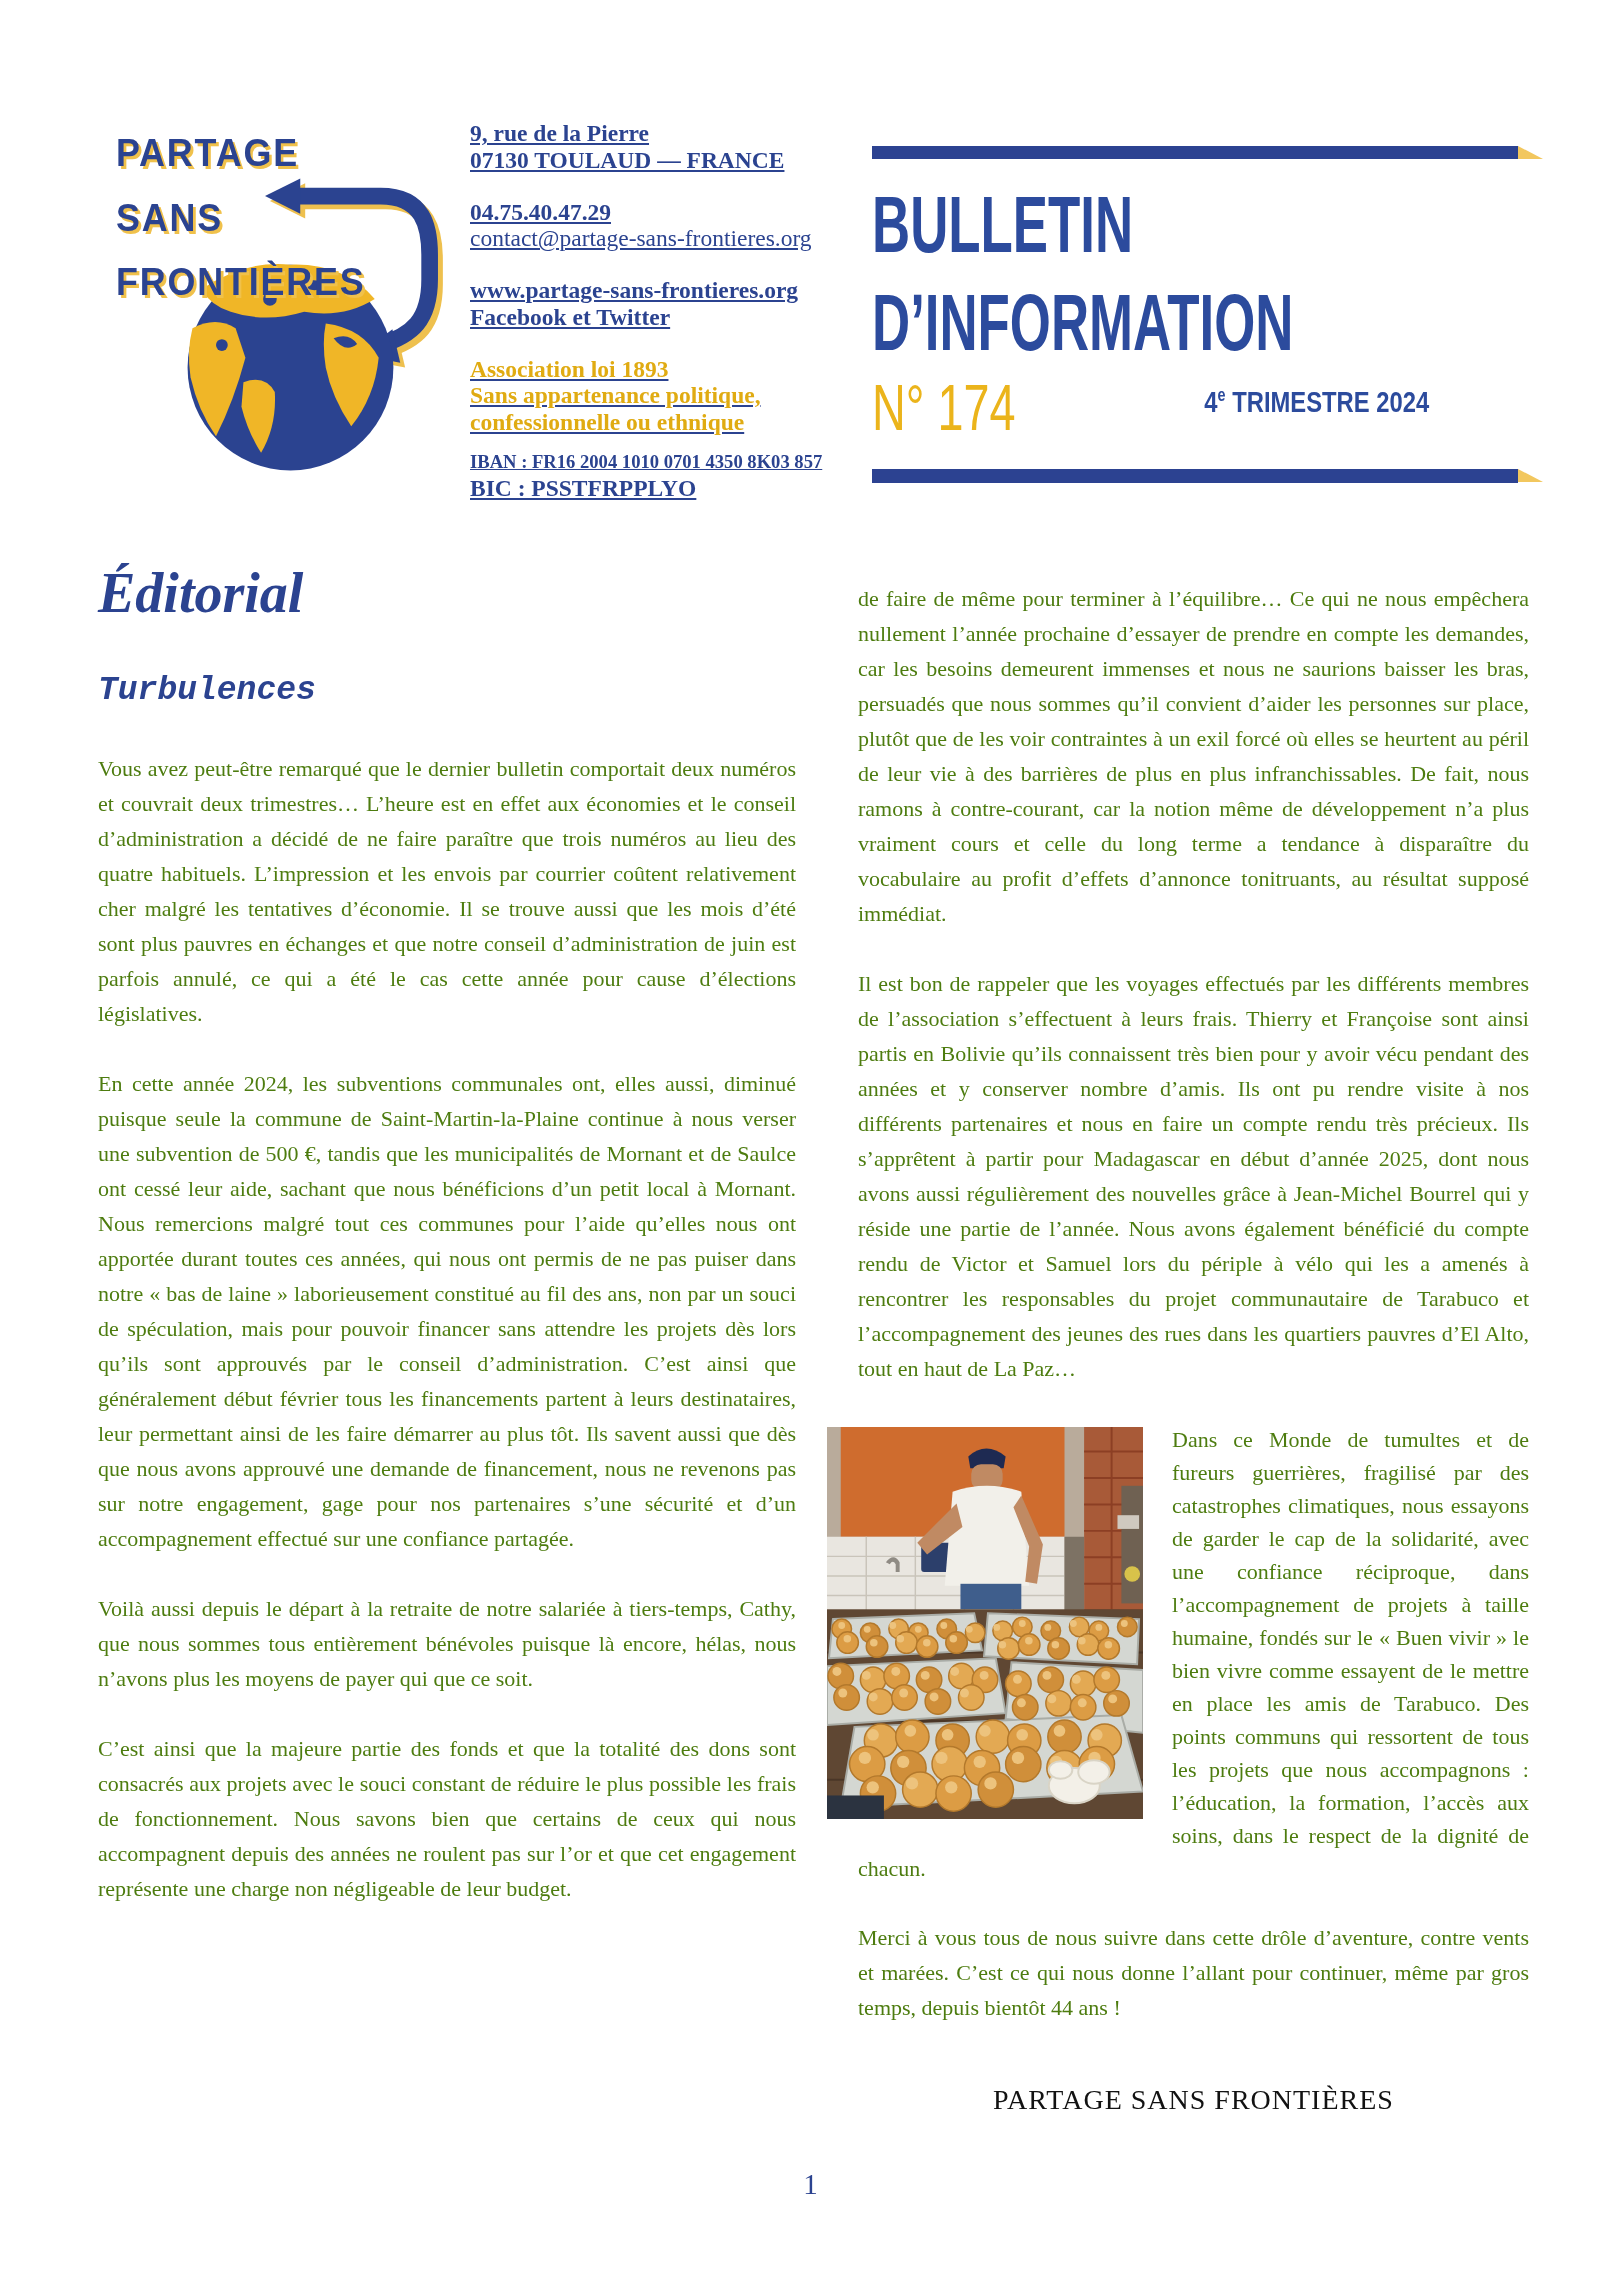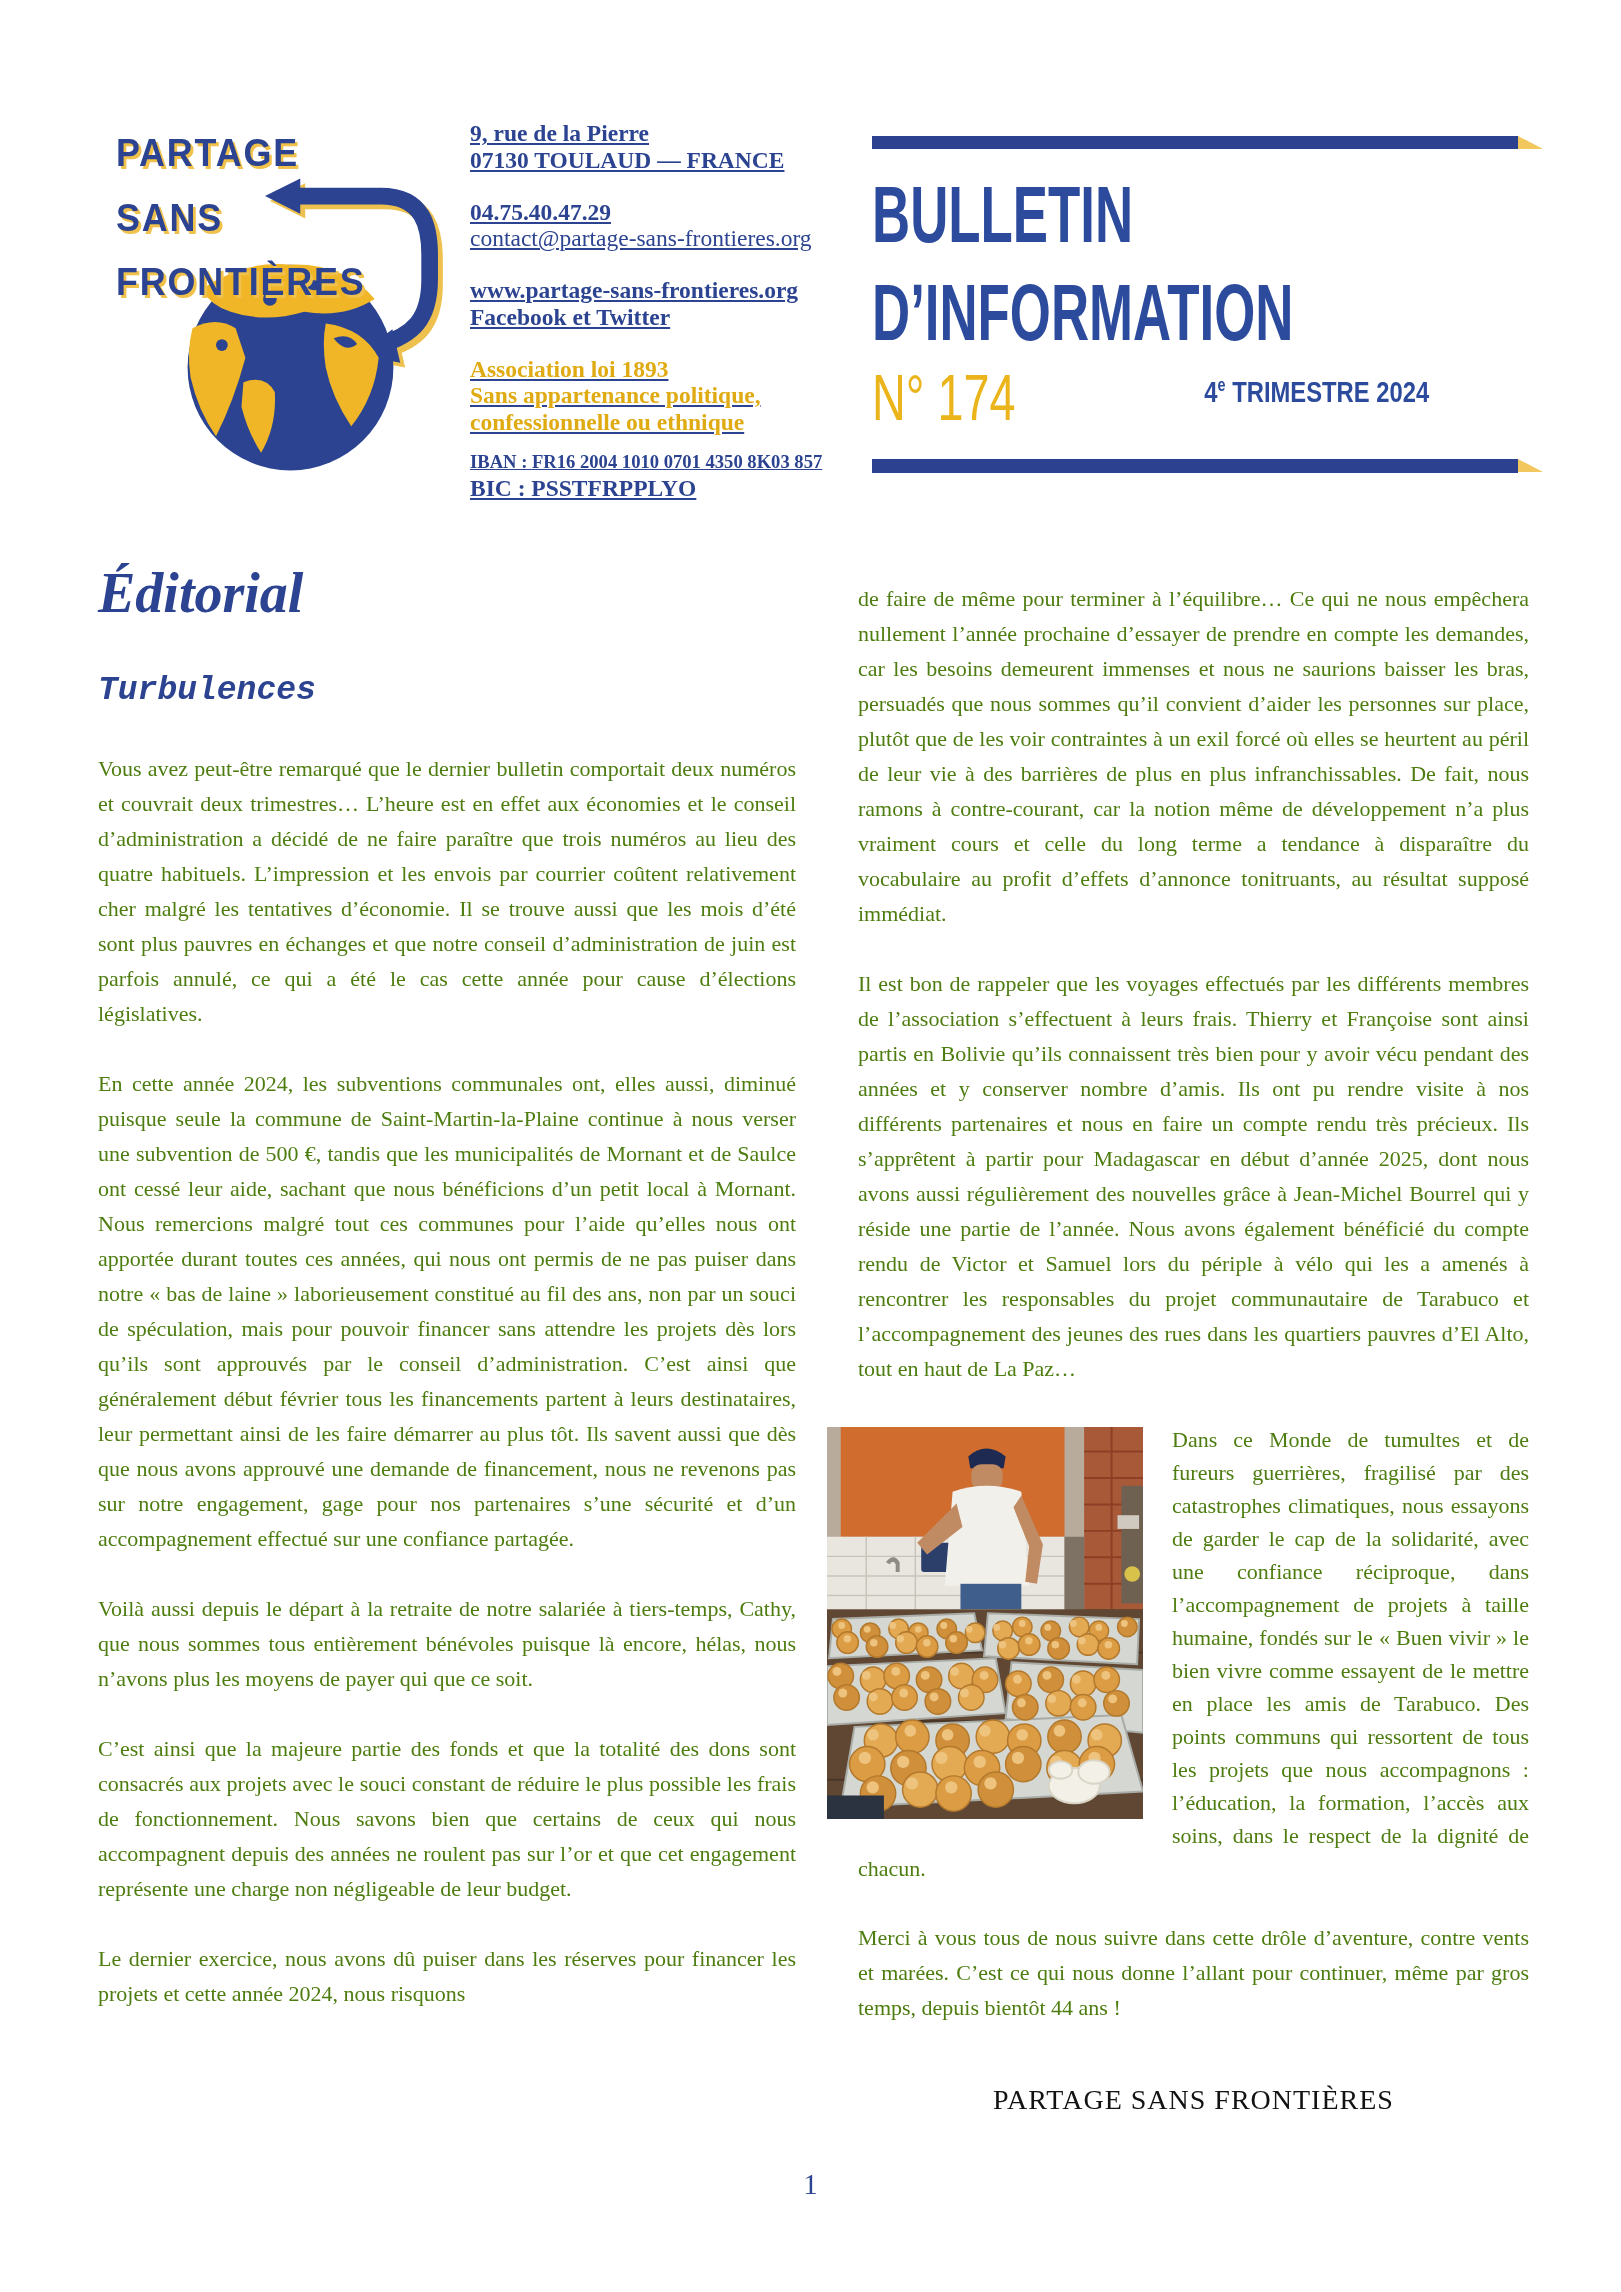--- a/index.html
+++ b/index.html
@@ -25,21 +25,21 @@
   .contact-block{
     position:absolute; left:470px; top:120px; width:392px;
     font-size:23.5px; line-height:26.5px; color:#2b4390; font-weight:bold;text-decoration:underline;
   }
   .contact-block .gap{height:25.5px;}
   .contact-block .u{text-decoration:underline;}
   .contact-block .email{font-weight:normal;}
   .contact-block .gold{color:#e0ab12;}
   .contact-block .iban{font-size:18.6px; letter-spacing:0;}
   
-  .masthead{position:absolute; left:872px; top:118px; width:659px; height:363px;}
+  .masthead{position:absolute; left:872px; top:128px; width:659px; height:363px;}
   .bar{position:absolute; left:0; width:646px; height:13.7px; background:#2c4291;}
   .bar.top{top:17.6px;}
   .bar.bottom{top:341px;}
   .bar-tip{position:absolute; width:0; height:0; border-style:solid;}
   .bar-tip.top{left:646px; top:17.6px; border-width:13.7px 0 0 25.5px; border-color:transparent transparent transparent #f2c75e;}
   .bar-tip.bottom{left:646px; top:341px; border-width:13.7px 0 0 25.5px; border-color:transparent transparent transparent #f2c75e;}
   .mast-title{
     position:absolute; left:0;
     font-family:"Liberation Sans", sans-serif; font-weight:bold;
     font-size:80px; line-height:80px; color:#2c4b9d;
@@ -168,21 +168,20 @@
 
   <div class="columns">
 
     <div class="col-left">
       <h1 class="sec-title">Éditorial</h1>
       <h2 class="art-title">Turbulences</h2>
       <p class="body">Vous avez peut-être remarqué que le dernier bulletin comportait deux numéros et couvrait deux trimestres… L’heure est en effet aux économies et le conseil d’administration a décidé de ne faire paraître que trois numéros au lieu des quatre habituels. L’impression et les envois par courrier coûtent relativement cher malgré les tentatives d’économie. Il se trouve aussi que les mois d’été sont plus pauvres en échanges et que notre conseil d’administration de juin est parfois annulé, ce qui a été le cas cette année pour cause d’élections législatives.</p>
       <p class="body">En cette année 2024, les subventions communales ont, elles aussi, diminué puisque seule la commune de Saint-Martin-la-Plaine continue à nous verser une subvention de 500 €, tandis que les municipalités de Mornant et de Saulce ont cessé leur aide, sachant que nous bénéficions d’un petit local à Mornant. Nous remercions malgré tout ces communes pour l’aide qu’elles nous ont apportée durant toutes ces années, qui nous ont permis de ne pas puiser dans notre « bas de laine » laborieusement constitué au fil des ans, non par un souci de spéculation, mais pour pouvoir financer sans attendre les projets dès lors qu’ils sont approuvés par le conseil d’administration. C’est ainsi que généralement début février tous les financements partent à leurs destinataires, leur permettant ainsi de les faire démarrer au plus tôt. Ils savent aussi que dès que nous avons approuvé une demande de financement, nous ne revenons pas sur notre engagement, gage pour nos partenaires s’une sécurité et d’un accompagnement effectué sur une confiance partagée.</p>
       <p class="body">Voilà aussi depuis le départ à la retraite de notre salariée à tiers-temps, Cathy, que nous sommes tous entièrement bénévoles puisque là encore, hélas, nous n’avons plus les moyens de payer qui que ce soit.</p>
       <p class="body">C’est ainsi que la majeure partie des fonds et que la totalité des dons sont consacrés aux projets avec le souci constant de réduire le plus possible les frais de fonctionnement. Nous savons bien que certains de ceux qui nous accompagnent depuis des années ne roulent pas sur l’or et que cet engagement représente une charge non négligeable de leur budget.</p>
-      <p class="body">Le dernier exercice, nous avons dû puiser dans les réserves pour financer les projets et cette année 2024, nous risquons</p>
     </div>
 
     <div class="col-right">
       <p class="body">de faire de même pour terminer à l’équilibre… Ce qui ne nous empêchera nullement l’année prochaine d’essayer de prendre en compte les demandes, car les besoins demeurent immenses et nous ne saurions baisser les bras, persuadés que nous sommes qu’il convient d’aider les personnes sur place, plutôt que de les voir contraintes à un exil forcé où elles se heurtent au péril de leur vie à des barrières de plus en plus infranchissables. De fait, nous ramons à contre-courant, car la notion même de développement n’a plus vraiment cours et celle du long terme a tendance à disparaître du vocabulaire au profit d’effets d’annonce tonitruants, au résultat supposé immédiat.</p>
       <p class="body">Il est bon de rappeler que les voyages effectués par les différents membres de l’association s’effectuent à leurs frais. Thierry et Françoise sont ainsi partis en Bolivie qu’ils connaissent très bien pour y avoir vécu pendant des années et y conserver nombre d’amis. Ils ont pu rendre visite à nos différents partenaires et nous en faire un compte rendu très précieux. Ils s’apprêtent à partir pour Madagascar en début d’année 2025, dont nous avons aussi régulièrement des nouvelles grâce à Jean-Michel Bourrel qui y réside une partie de l’année. Nous avons également bénéficié du compte rendu de Victor et Samuel lors du périple à vélo qui les a amenés à rencontrer les responsables du projet communautaire de Tarabuco et l’accompagnement des jeunes des rues dans les quartiers pauvres d’El Alto, tout en haut de La Paz…</p>
 
       <div class="photo-para">
         <div class="photo-box">
           <svg viewBox="0 0 322 400" preserveAspectRatio="none" aria-hidden="true">
 

